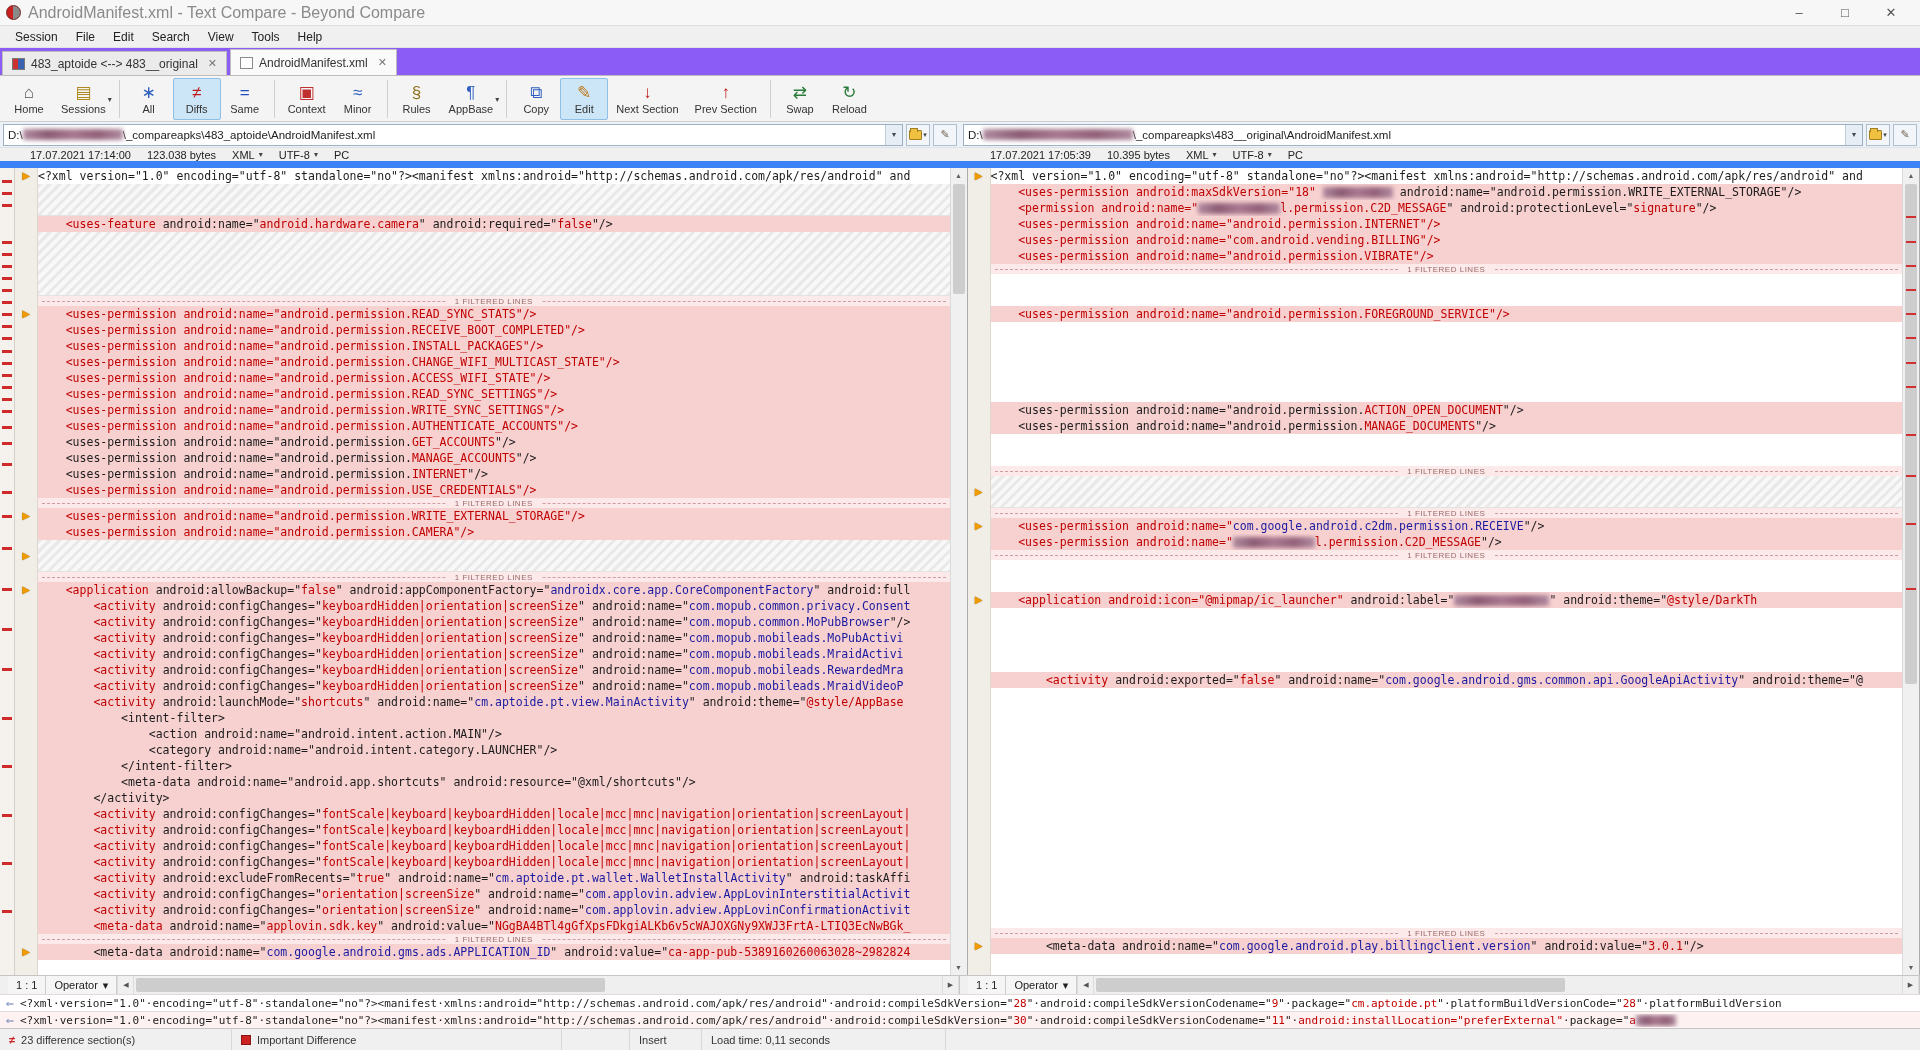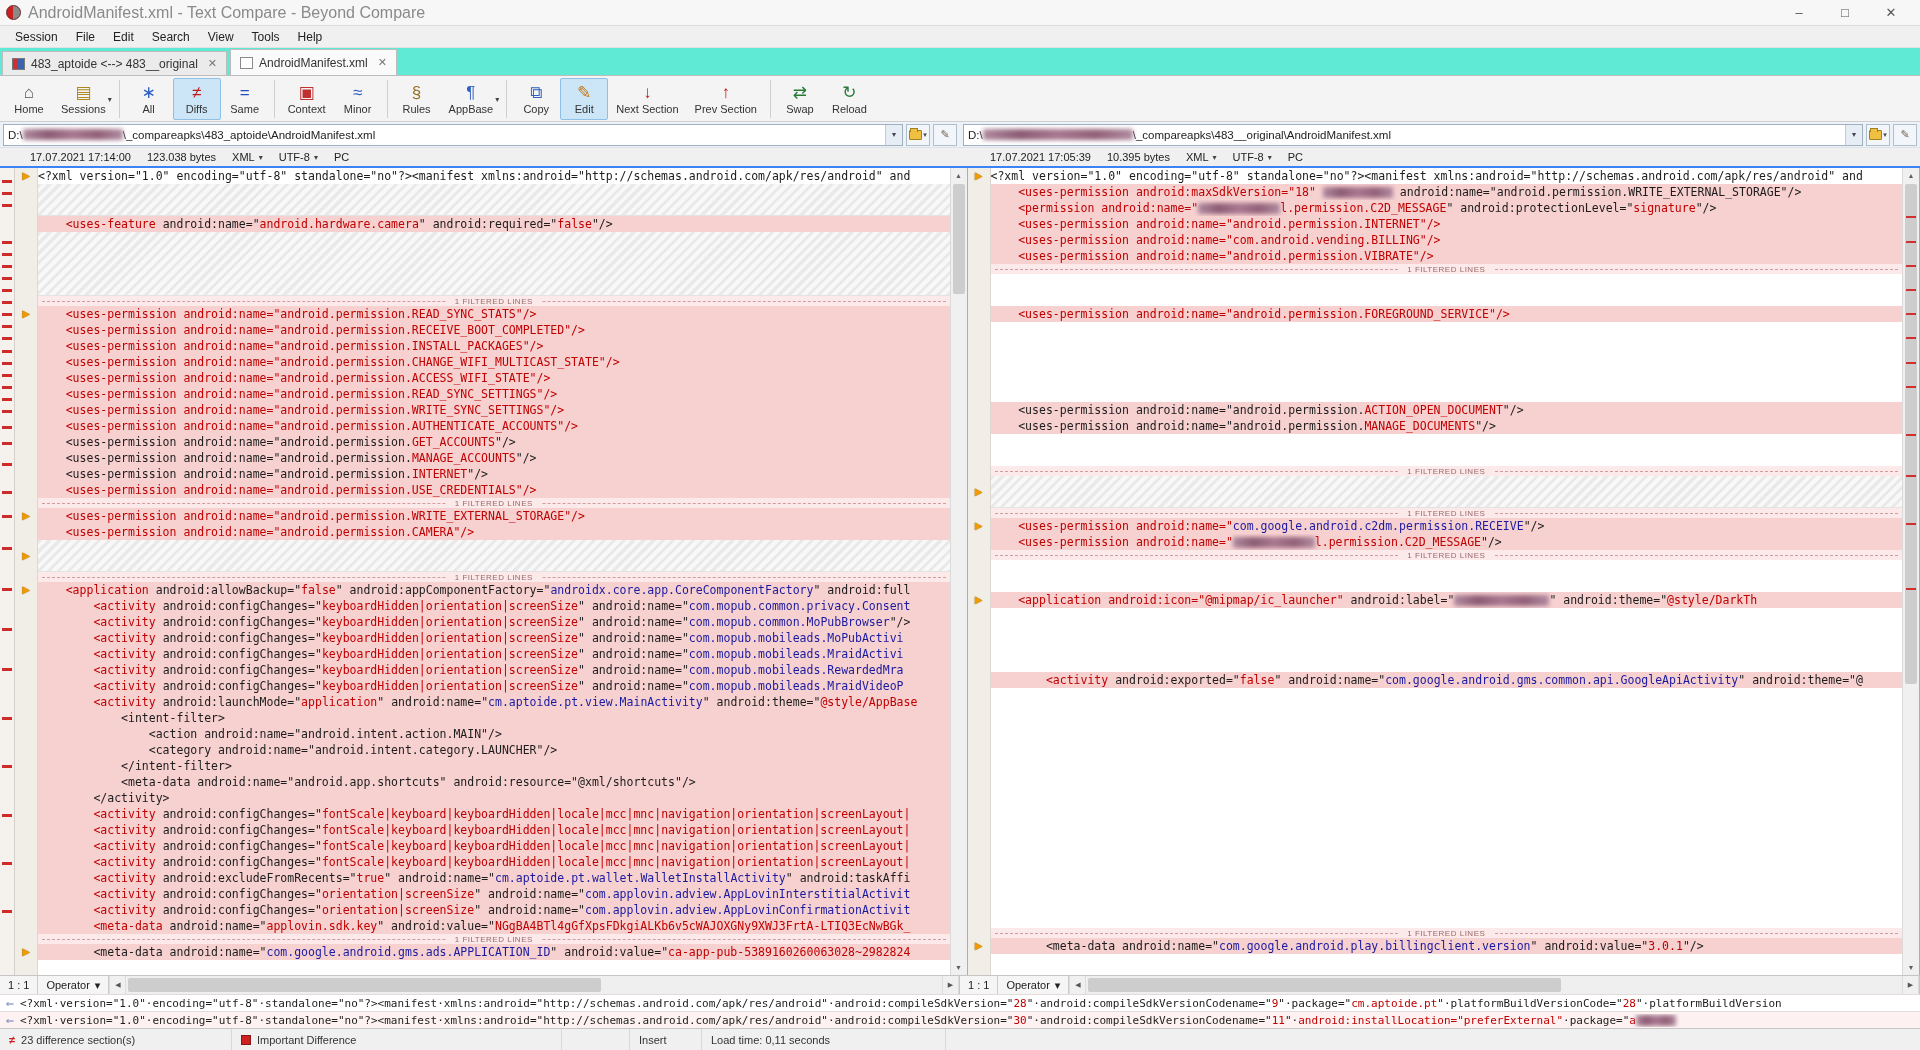--- a/index.html
+++ b/index.html
@@ -12,21 +12,21 @@
   .app-icon { width:15px; height:15px; border-radius:50%; background:linear-gradient(90deg,#cc2020 50%,#8a8a8a 50%); border:1px solid #702020; flex:none;}
   .title { color:#8a8a8a; font-size:16px; margin-left:7px; }
   .win-controls { margin-left:auto; display:flex; }
   .win-btn { width:46px; height:25px; text-align:center; line-height:25px; color:#555; font-size:13px; }
 
   
   .menubar { height:22px; background:#f0f0f0; display:flex; align-items:center; padding-left:6px; border-bottom:1px solid #e2e2e2; flex:none;}
   .menu-item { padding:0 9px; color:#222; }
 
   
-  .tabbar { height:28px; background:#5eead4; display:flex; align-items:flex-end; padding:2px 2px 0 2px; border-bottom:1px solid #bdbdbd; flex:none;}
+  .tabbar { height:28px; background:#8b5cf6; display:flex; align-items:flex-end; padding:2px 2px 0 2px; border-bottom:1px solid #bdbdbd; flex:none;}
   .tab { height:24px; display:flex; align-items:center; padding:0 9px; background:#ebebeb; border:1px solid #bdbdbd; border-bottom:none; margin-right:3px; color:#333; gap:6px;}
   .tab.active { background:#fafafa; height:26px; }
   .tabicon { width:13px; height:12px; flex:none; }
   .tabicon.session { background:linear-gradient(90deg,#cc3030 50%,#3a62b0 50%); border:1px solid #777; }
   .tabicon.file { background:#fff; border:1px solid #8a8a8a; }
   .tab .x { color:#777; font-size:11px; margin-left:4px; }
 
   
   .toolbar { height:46px; background:#f4f4f4; display:flex; align-items:center; padding-left:5px; border-bottom:1px solid #cfcfcf; flex:none;}
   .tbtn { min-width:48px; padding:2px 7px; display:flex; flex-direction:column; align-items:center; justify-content:center; font-size:11px; color:#333; border:1px solid transparent; border-radius:2px; height:42px; position:relative;}
@@ -40,21 +40,21 @@
   .pathrow { height:26px; display:flex; background:#edf2f8; padding:2px 3px; gap:6px; flex:none; border-bottom:1px solid #dde2e8;}
   .pathbox { flex:1; display:flex; align-items:center; gap:3px; }
   .pathfield { flex:1; height:22px; background:#fff; border:1px solid #9fb0c0; display:flex; align-items:center; font-size:11.5px; padding:0 4px; color:#222; position:relative; padding-right:20px; overflow:hidden; white-space:nowrap;}
   .combo-arrow { position:absolute; right:0; top:0; bottom:0; width:17px; background:#e7edf4; border-left:1px solid #c0ccd8; display:flex; align-items:center; justify-content:center; font-size:8px; color:#445; }
   .pbtn { width:24px; height:22px; border:1px solid #aebecb; background:#f2f6fa; display:flex; align-items:center; justify-content:center; font-size:11px; gap:1px; color:#765;}
   .folder-ic { width:13px; height:10px; background:#f0c040; border:1px solid #a08020; border-radius:1px; position:relative; }
   .folder-ic::before { content:""; position:absolute; top:-3px; left:0; width:6px; height:3px; background:#f0c040; border:1px solid #a08020; border-bottom:none; }
   .pbtn .dd { font-size:7px; color:#444; }
 
   
-  .inforow { height:20px; display:flex; font-size:11px; color:#222; background:#f0f0f0; border-bottom:2px solid #3b82f6; flex:none;}
+  .inforow { height:20px; display:flex; font-size:11px; color:#222; background:#f0f0f0; border-bottom:7px solid #3b82f6; flex:none;}
   .infohalf { flex:1; display:flex; align-items:center; gap:16px; padding-left:30px; }
   .ddl { display:flex; align-items:center; gap:4px; }
   .ddl .dd { font-size:8px; color:#444; }
 
   
   .compare { flex:1; display:flex; background:#fff; overflow:hidden; min-height:0;}
   .mapstrip { width:15px; background:#f5f1ec; border-right:1px solid #d5d0ca; position:relative; flex:none;}
   .tick { position:absolute; left:2px; width:10px; height:3px; background:#cf2b2b; }
   .pane { flex:1; display:flex; overflow:hidden; border-right:1px solid #adadad; min-width:0;}
   .code { flex:1; overflow:hidden; display:flex; flex-direction:column; min-width:0; background:#fff;}
@@ -71,21 +71,21 @@
   .ck { color:#1c1c1c; } .cr { color:#c00000; } .cb { color:#1a1aa0; }
   .redact { display:inline-block; height:11px; vertical-align:middle; border-radius:1px; background:linear-gradient(90deg,#b08ca0,#8c5c74 25%,#a87890 50%,#936179 75%,#b08ca0); filter:blur(2px); }
   .vscroll { width:17px; flex:none; background:#f0f0f0; border-left:1px solid #dadada; position:relative; }
   .varrow { position:absolute; top:0; left:0; right:0; height:15px; text-align:center; font-size:7px; color:#606060; line-height:15px; }
   .varrow.bottom { top:auto; bottom:0; }
   .vthumb { position:absolute; left:2px; right:2px; background:#cdcdcd; border-radius:2px; }
   .stick { position:absolute; left:3px; right:3px; height:2px; background:#d03030; }
 
   
   .rulerrow { height:19px; display:flex; background:#f0f0f0; border-top:1px solid #c5c5c5; font-size:11px; color:#222; flex:none;}
-  .rhalf { flex:1; display:flex; align-items:stretch; border-right:1px solid #c5c5c5;}
+  .rhalf { flex:1; display:flex; align-items:stretch; border-right:1px solid #c5c5c5;padding-left:8px;}
   .rbox { border-right:1px solid #cccccc; background:#f5f5f5; display:flex; align-items:center; padding:0 8px; gap:5px; white-space:nowrap;}
   .hscroll { flex:1; display:flex; align-items:stretch; background:#efefef; }
   .harrow { width:17px; display:flex; align-items:center; justify-content:center; font-size:7px; color:#555; background:#f0f0f0; border-left:1px solid #ddd; border-right:1px solid #ddd;}
   .htrack { flex:1; position:relative; }
   .hthumb { position:absolute; top:2px; bottom:2px; background:#cdcdcd; border-radius:2px; }
 
   
   .preview { height:17px; display:flex; align-items:center; border-top:1px solid #e3dada; font-family:"DejaVu Sans Mono",monospace; font-size:11px; white-space:pre; overflow:hidden; background:#fff; flex:none;}
   .preview.second { background:#fdf1f1; }
   .picon { width:20px; flex:none; text-align:center; color:#6b7fb5; font-size:10px; font-family:"DejaVu Sans",sans-serif;}
@@ -426,21 +426,21 @@
           <div class="crow">
             <span class="gcell"></span>
             <div class="tcell pink"><span class="cr">        &lt;activity</span><span class="ck"> android:configChanges="</span><span class="cr">keyboardHidden|orientation|screenSize</span><span class="ck">" android:name="</span><span class="cb">com.mopub.mobileads.RewardedMra</span></div>
           </div>
           <div class="crow">
             <span class="gcell"></span>
             <div class="tcell pink"><span class="cr">        &lt;activity</span><span class="ck"> android:configChanges="</span><span class="cr">keyboardHidden|orientation|screenSize</span><span class="ck">" android:name="</span><span class="cb">com.mopub.mobileads.MraidVideoP</span></div>
           </div>
           <div class="crow">
             <span class="gcell"></span>
-            <div class="tcell pink"><span class="cr">        &lt;activity</span><span class="ck"> android:launchMode="</span><span class="cr">application</span><span class="ck">" android:name="</span><span class="cb">cm.aptoide.pt.view.MainActivity</span><span class="ck">" android:theme="</span><span class="cr">@style/AppBase</span></div>
+            <div class="tcell pink"><span class="cr">        &lt;activity</span><span class="ck"> android:launchMode="</span><span class="cr">shortcuts</span><span class="ck">" android:name="</span><span class="cb">cm.aptoide.pt.view.MainActivity</span><span class="ck">" android:theme="</span><span class="cr">@style/AppBase</span></div>
           </div>
           <div class="crow">
             <span class="gcell"></span>
             <div class="tcell pink"><span class="ck">            &lt;intent-filter&gt;</span></div>
           </div>
           <div class="crow">
             <span class="gcell"></span>
             <div class="tcell pink"><span class="ck">                &lt;action android:name="android.intent.action.MAIN"/&gt;</span></div>
           </div>
           <div class="crow">

